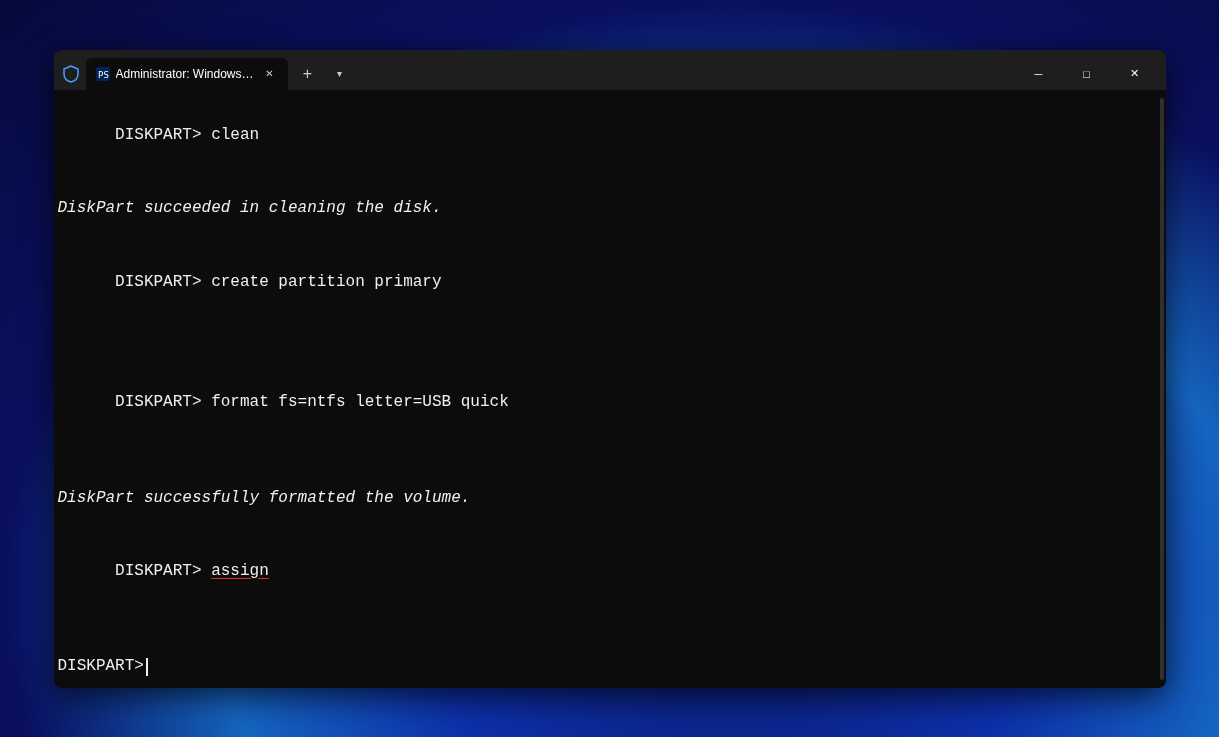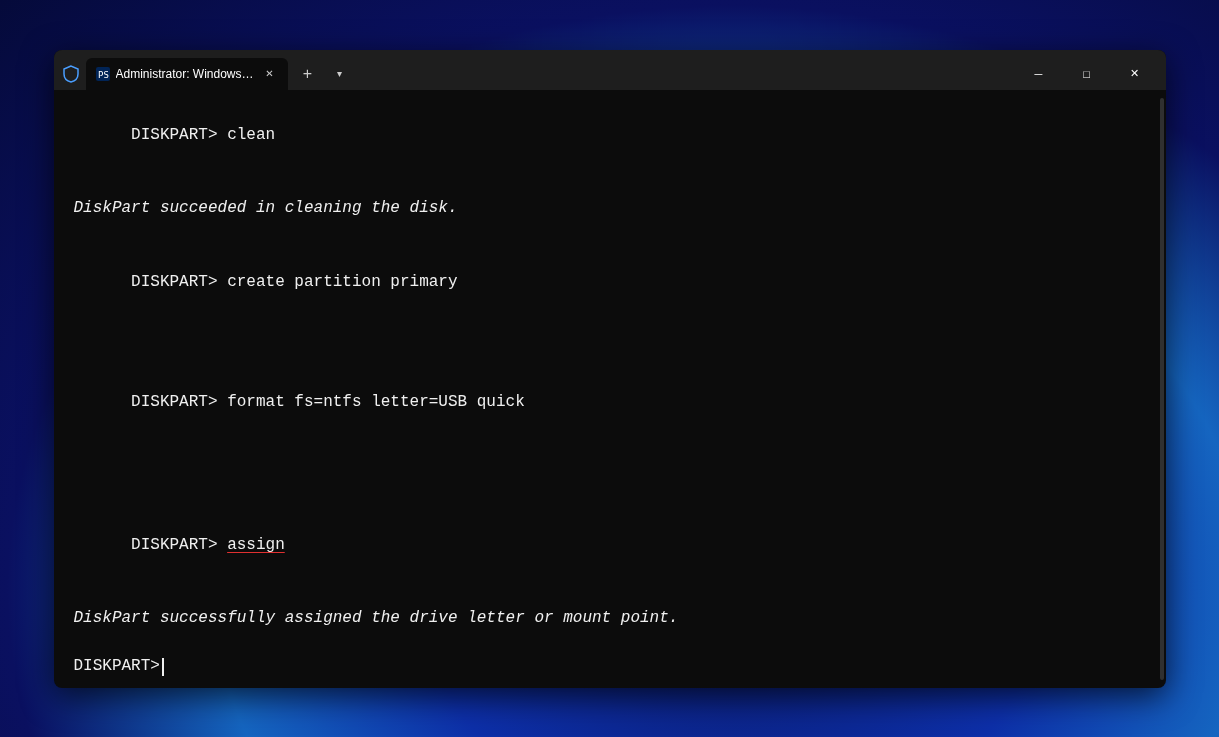--- a/index.html
+++ b/index.html
@@ -124,21 +124,21 @@
       display: flex;
       align-items: center;
       justify-content: center;
       color: #fff;
       font-size: 11px;
       cursor: pointer;
     }
 
     .terminal-body {
       flex: 1;
-      padding: 8px 20px;
+      padding: 8px 4px;
       color: #f0f0f0;
       font-family: 'Courier New', Courier, monospace;
       font-size: 16px;
       line-height: 1.6;
       overflow: hidden;
       position: relative;
       display: flex;
       flex-direction: column;
       gap: 0;
     }
@@ -251,28 +251,28 @@
 
     <div class="empty-line"></div>
 
     <span class="terminal-line">
       <span class="cmd-prompt">DISKPART&gt; </span><span class="cmd-text">format fs=ntfs letter=USB quick</span>
     </span>
     <div class="empty-line"></div>
 
     <div class="empty-line"></div>
 
+    <span class="terminal-line output-text">DiskPart successfully formatted the volume.</span>
     <div class="empty-line"></div>
 
     <span class="terminal-line">
       <span class="cmd-prompt">DISKPART&gt; </span><span class="cmd-text assign-cmd">assign</span>
     </span>
     <div class="empty-line"></div>
 
-    <span class="terminal-line output-text">DiskPart successfully assigned the drive letter or mount point.</span>
     <div class="empty-line"></div>
 
     <div class="cursor-line">
       <span class="cmd-prompt">DISKPART&gt; </span>
       <span class="cursor"></span>
     </div>
 
     <div class="scrollbar"></div>
   </div>
 </div>

